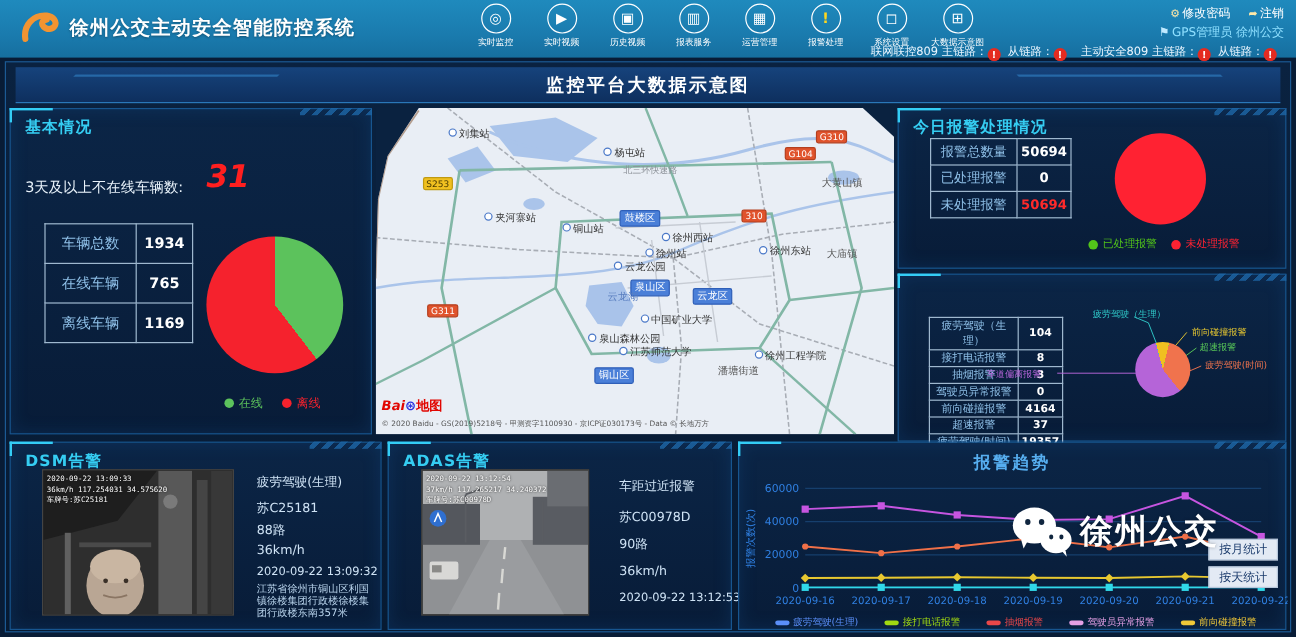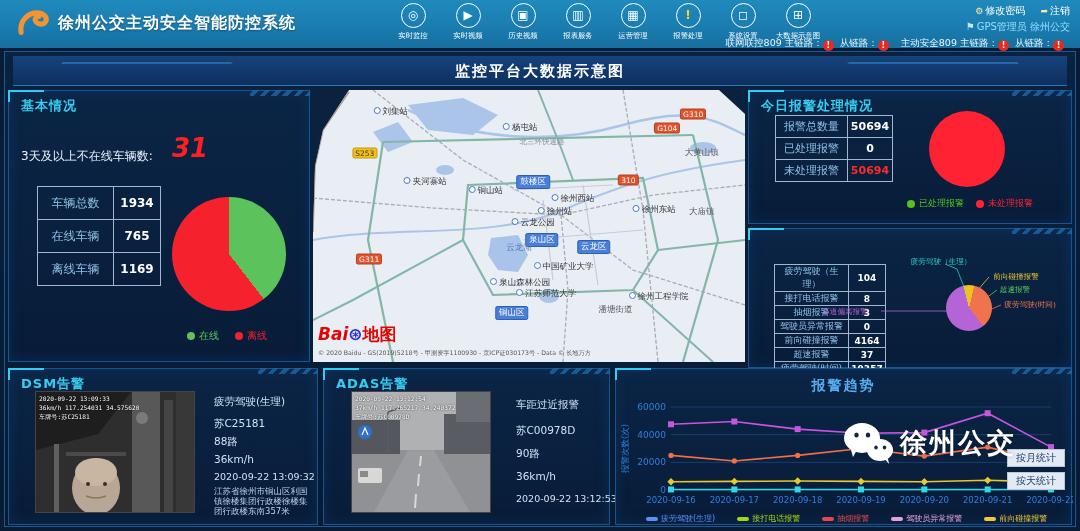--- a/index.html
+++ b/index.html
@@ -120,21 +120,21 @@
   }
   .map-label { position:absolute; transform:translate(-50%,-50%); white-space:nowrap; }
   .ml-station { color:#333; font-size:8.5px; }
   .ml-station:before { content:""; display:inline-block; width:5px; height:5px; background:#fff; border:1px solid #4a78c8; border-radius:50%; margin-right:2px; vertical-align:0px; }
   .ml-district { background:#4a7fd8; border:1px solid #2f5fb8; color:#fff; font-size:8.5px; padding:0 3px; border-radius:2px; }
   .ml-town { color:#555; font-size:8.5px; }
   .ml-water { color:#5a7fc0; font-size:8.5px;padding-left:32px; }
   .ml-roadname { color:#8a8f96; font-size:7.5px; }
   .badge-g { background:#e0532c; color:#fff; font-size:7.5px; padding:0 2px; border-radius:2px; border:1px solid #b43f1e; }
   .badge-s { background:#f0c020; color:#4a3a00; font-size:7.5px; padding:0 2px; border-radius:2px; border:1px solid #c09a10; }
-  .baidu-logo { position:absolute; left:5px; bottom:16px; font-size:17px; font-weight:bold; cursor:pointer; }
+  .baidu-logo { position:absolute; left:5px; bottom:16px; font-size:11px; font-weight:bold; cursor:pointer; }
   .baidu-logo .bd1 { color:#e10601; font-style:italic; }
   .baidu-logo .paw { color:#2932e1; }
   .baidu-logo .bd2 { color:#e10601; }
   .map-attr { position:absolute; left:5px; bottom:4px; color:#555; font-size:6.5px; transform:scale(.95); transform-origin:left bottom; white-space:nowrap; }
   
   .wmark { position:absolute; left:842px; top:420px; display:flex; align-items:center; z-index:50; pointer-events:none; }
   .wm-text { color:#fff; font-size:27px; font-weight:bold; letter-spacing:2px; margin-left:6px; text-shadow:0 0 3px rgba(0,0,0,.3); }
 </style>
 </head>
 <body>

